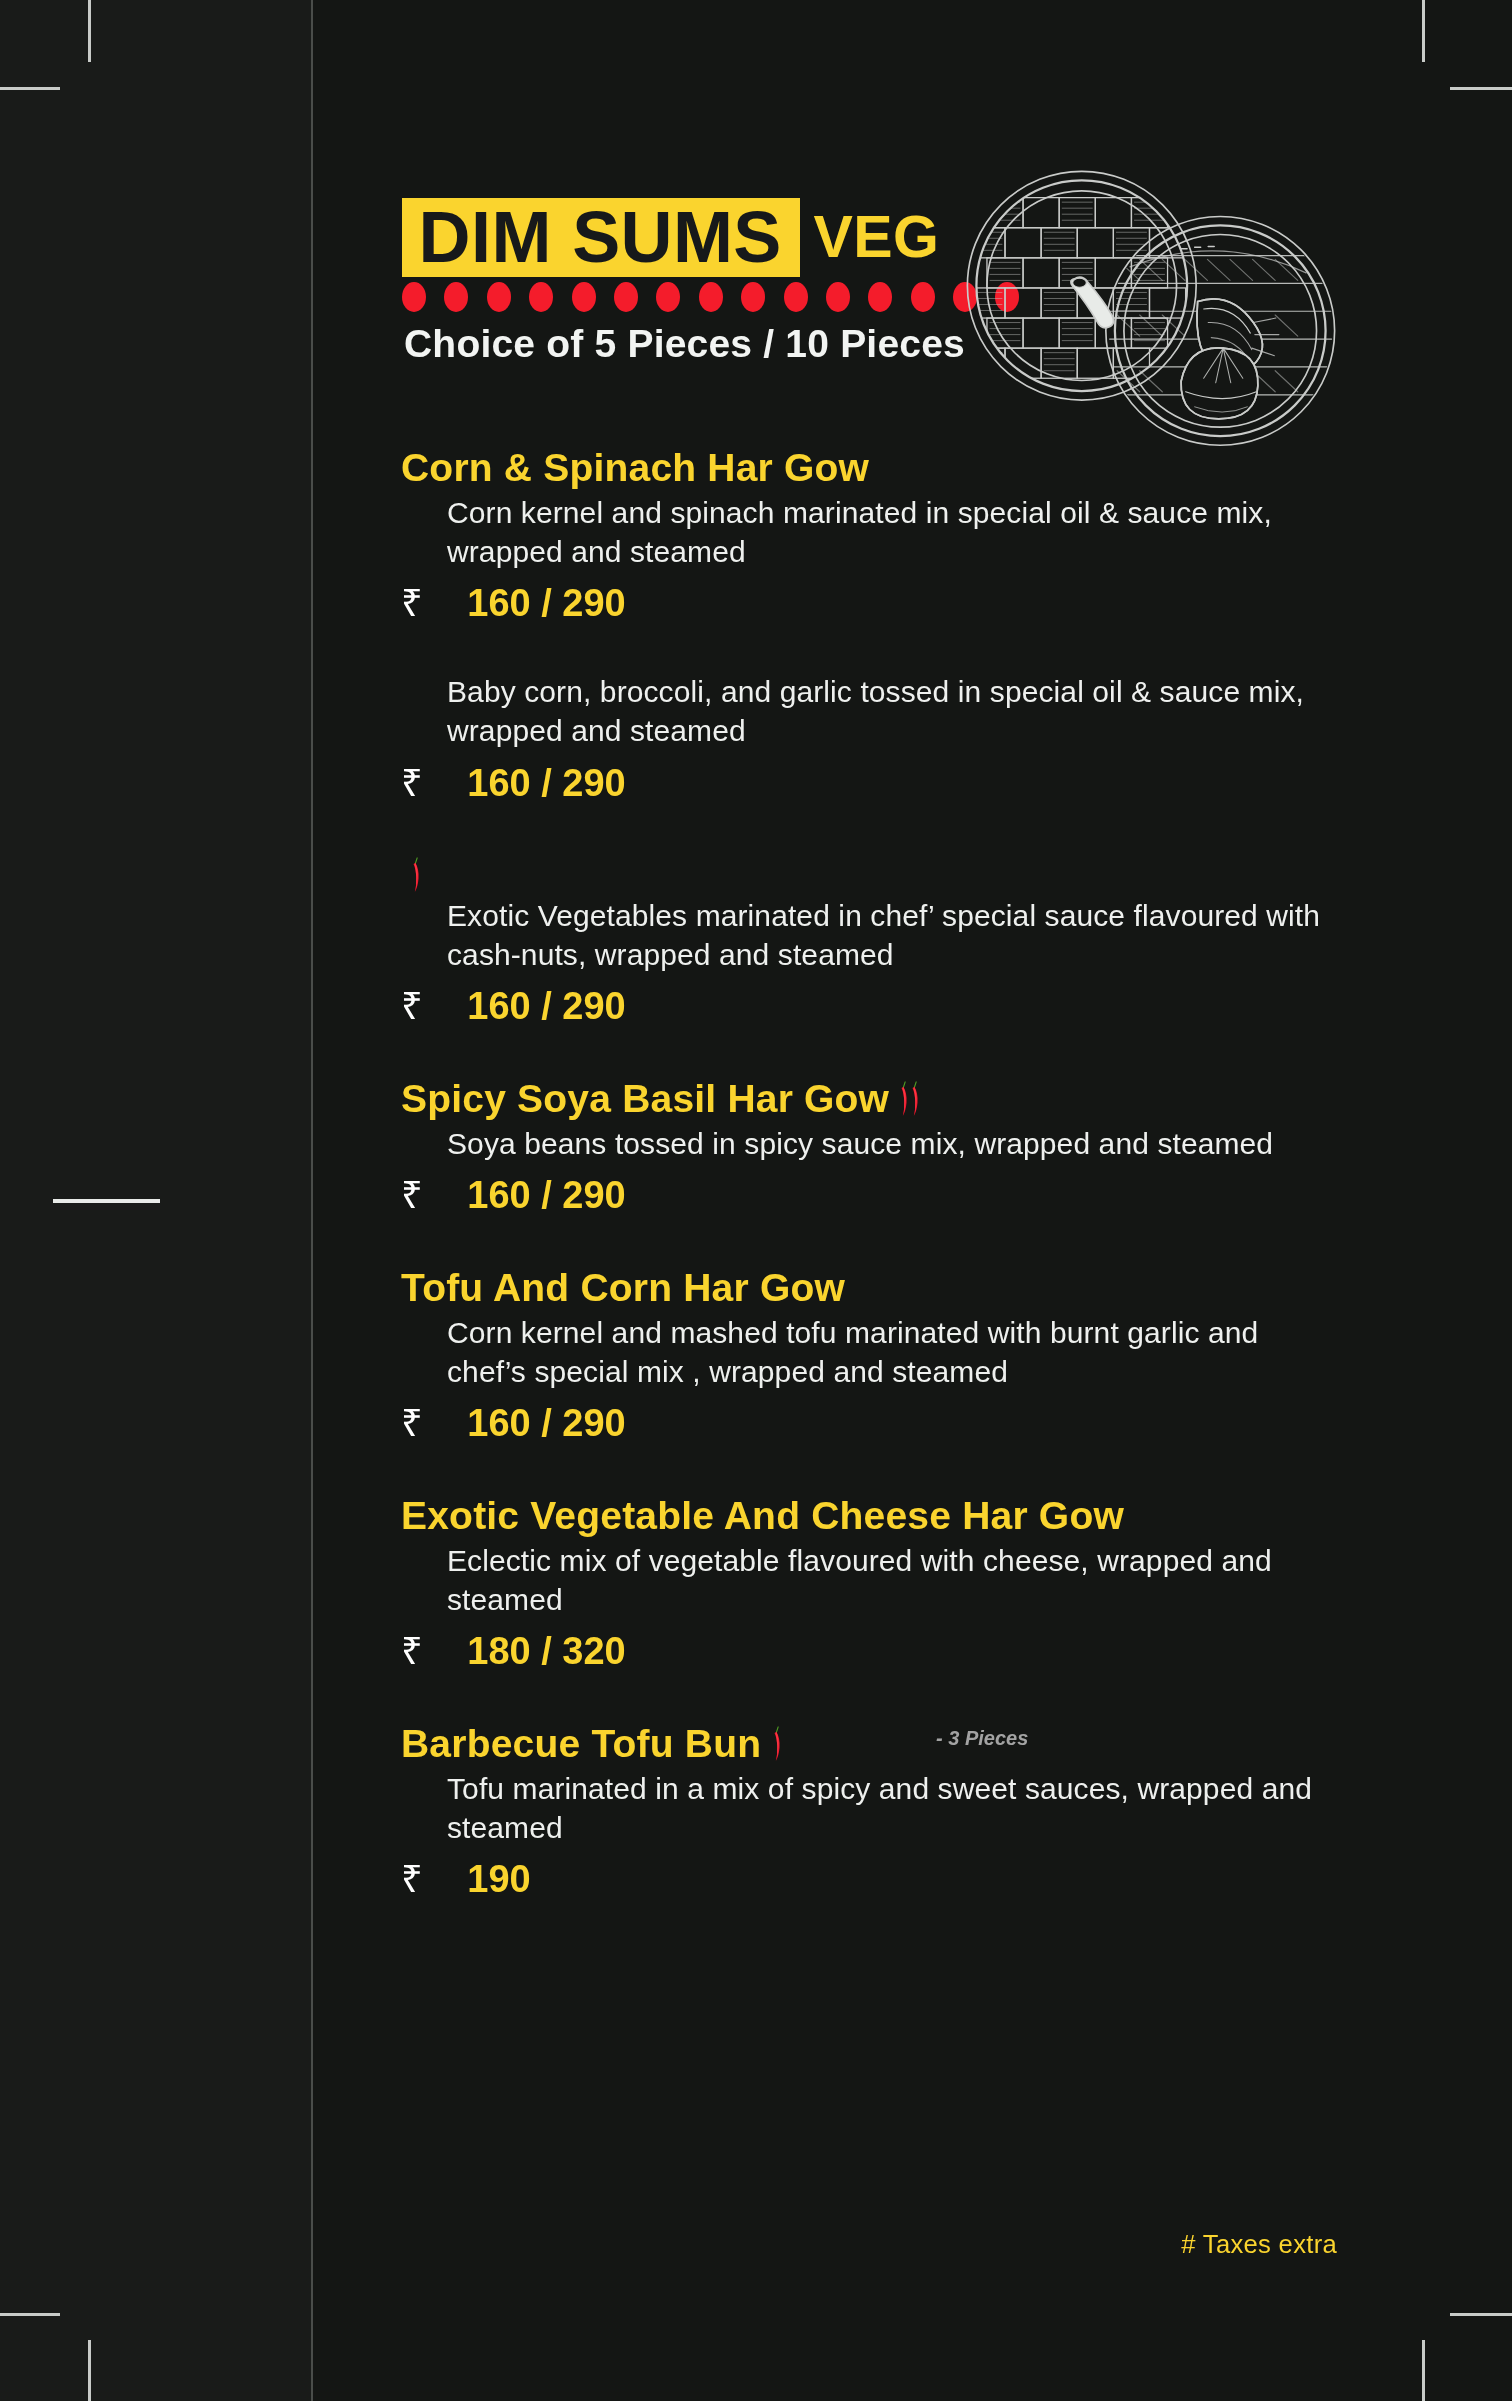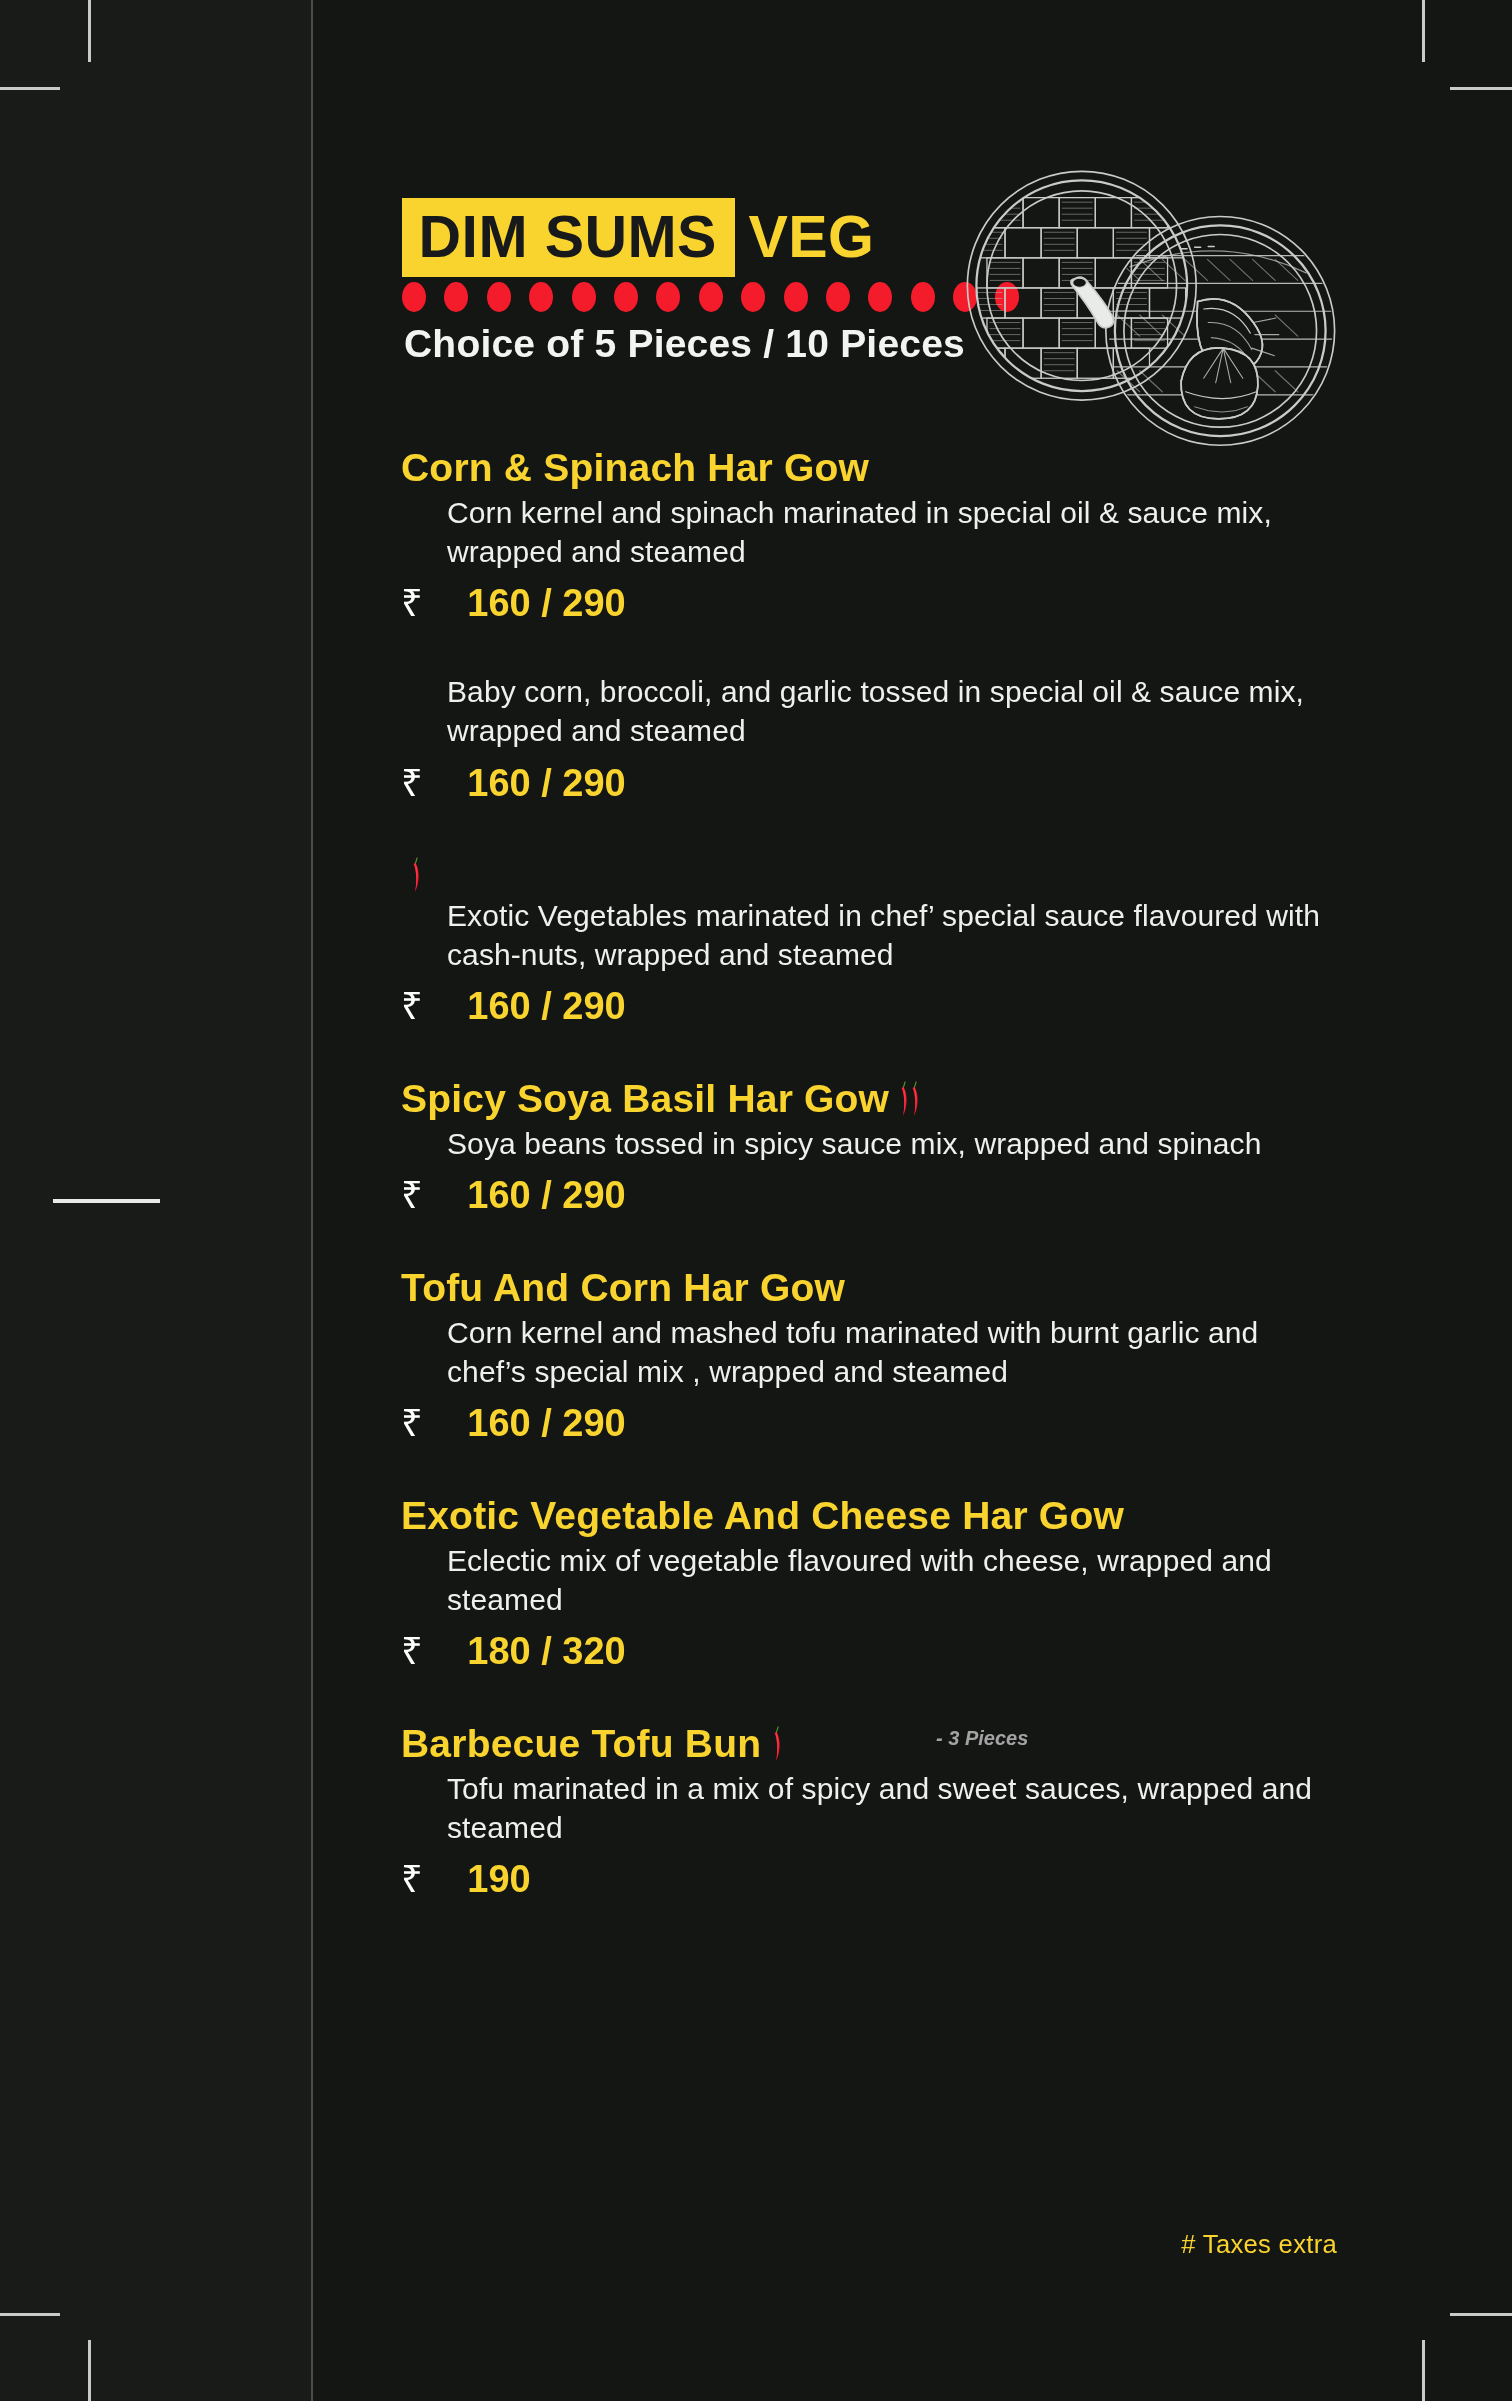--- a/index.html
+++ b/index.html
@@ -55,21 +55,21 @@
     left:402px;
     top:198px;
   }
   .title-row {
     display:flex;
     align-items:stretch;
   }
   .title-chip {
     background:#fad42e;
     color:#17191a;
-    font-size:59px;
+    font-size:72px;
     font-weight:bold;
     letter-spacing:0.4px;
     padding:10.5px 18px 12px 16.6px;
     line-height:56px;
     font-family:"Liberation Sans", sans-serif;
   }
   .title-veg {
     color:#fad42e;
     font-size:59px;
     font-weight:bold;
@@ -435,21 +435,21 @@
               <path d="M9.2 9 Q14.5 19 13.4 31 Q12.4 43 8.2 50 Q10.6 40 10.2 30 Q9.8 18 6.4 10.5 Z" fill="#e8142b"></path>
               <path d="M9.2 9 Q12.6 17 12.2 28 Q11.9 38 9.6 46 Q10.6 36 10.2 28 Q9.8 18 7.6 10.4 Z" fill="#ff3b46" opacity="0.85"></path>
             </svg>
             <svg class="chili" viewBox="0 0 18 52">
               <path d="M11.5 2 Q10 7 8.6 10.5" stroke="#4f9c23" stroke-width="1.6" fill="none" stroke-linecap="round"></path>
               <path d="M9.2 9 Q14.5 19 13.4 31 Q12.4 43 8.2 50 Q10.6 40 10.2 30 Q9.8 18 6.4 10.5 Z" fill="#e8142b"></path>
               <path d="M9.2 9 Q12.6 17 12.2 28 Q11.9 38 9.6 46 Q10.6 36 10.2 28 Q9.8 18 7.6 10.4 Z" fill="#ff3b46" opacity="0.85"></path>
             </svg>
           </span>
         </div>
-        <div class="item-desc">Soya beans tossed in spicy sauce mix, wrapped and spinach</div>
+        <div class="item-desc">Soya beans tossed in spicy sauce mix, wrapped and steamed</div>
         <div class="item-price"><span class="rupee">₹</span><span class="price-val">160 / 290</span></div>
       </div>
       <div class="menu-item">
         <div class="item-head">
           <span class="item-name">Tofu And Corn Har Gow</span>
         </div>
         <div class="item-desc">Corn kernel and mashed tofu marinated with burnt garlic and chef’s special mix , wrapped and steamed</div>
         <div class="item-price"><span class="rupee">₹</span><span class="price-val">160 / 290</span></div>
       </div>
       <div class="menu-item">

